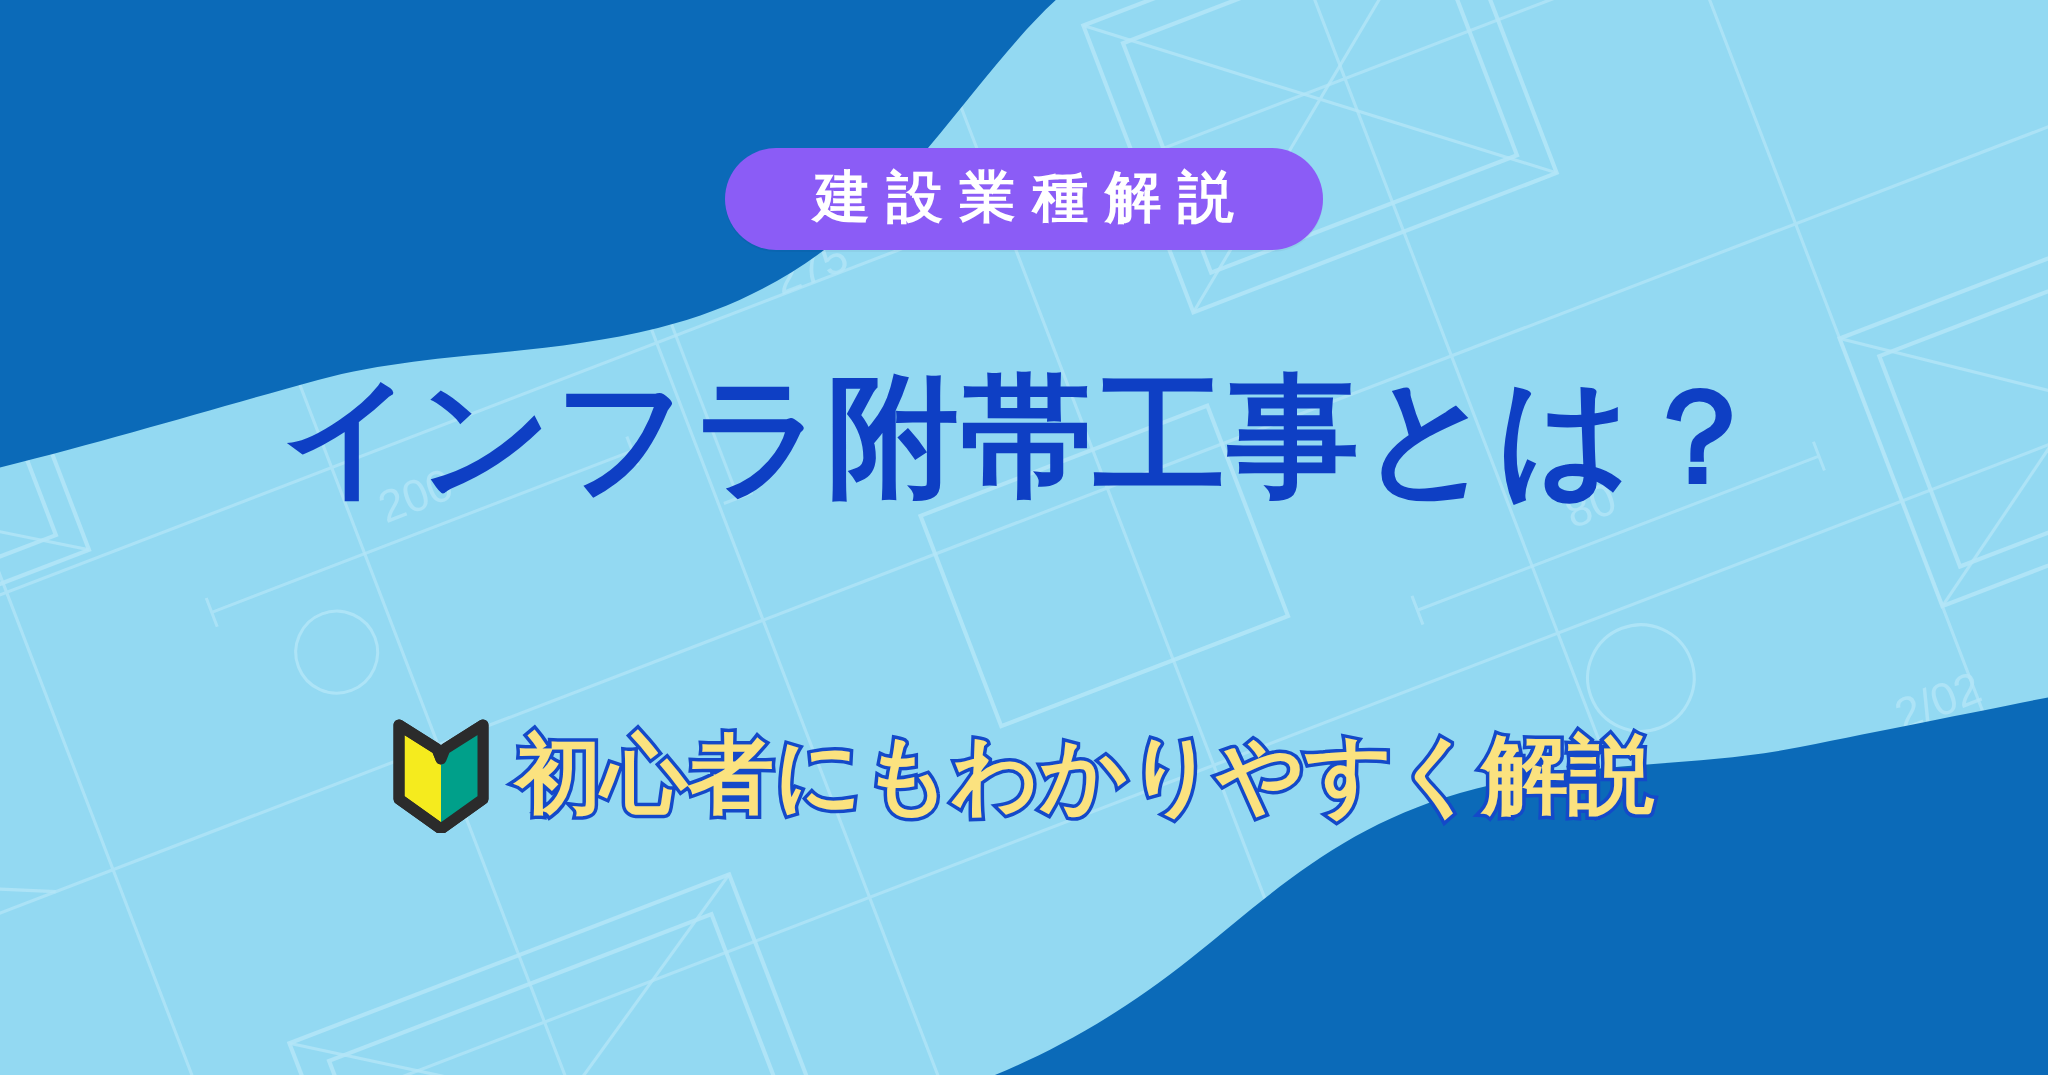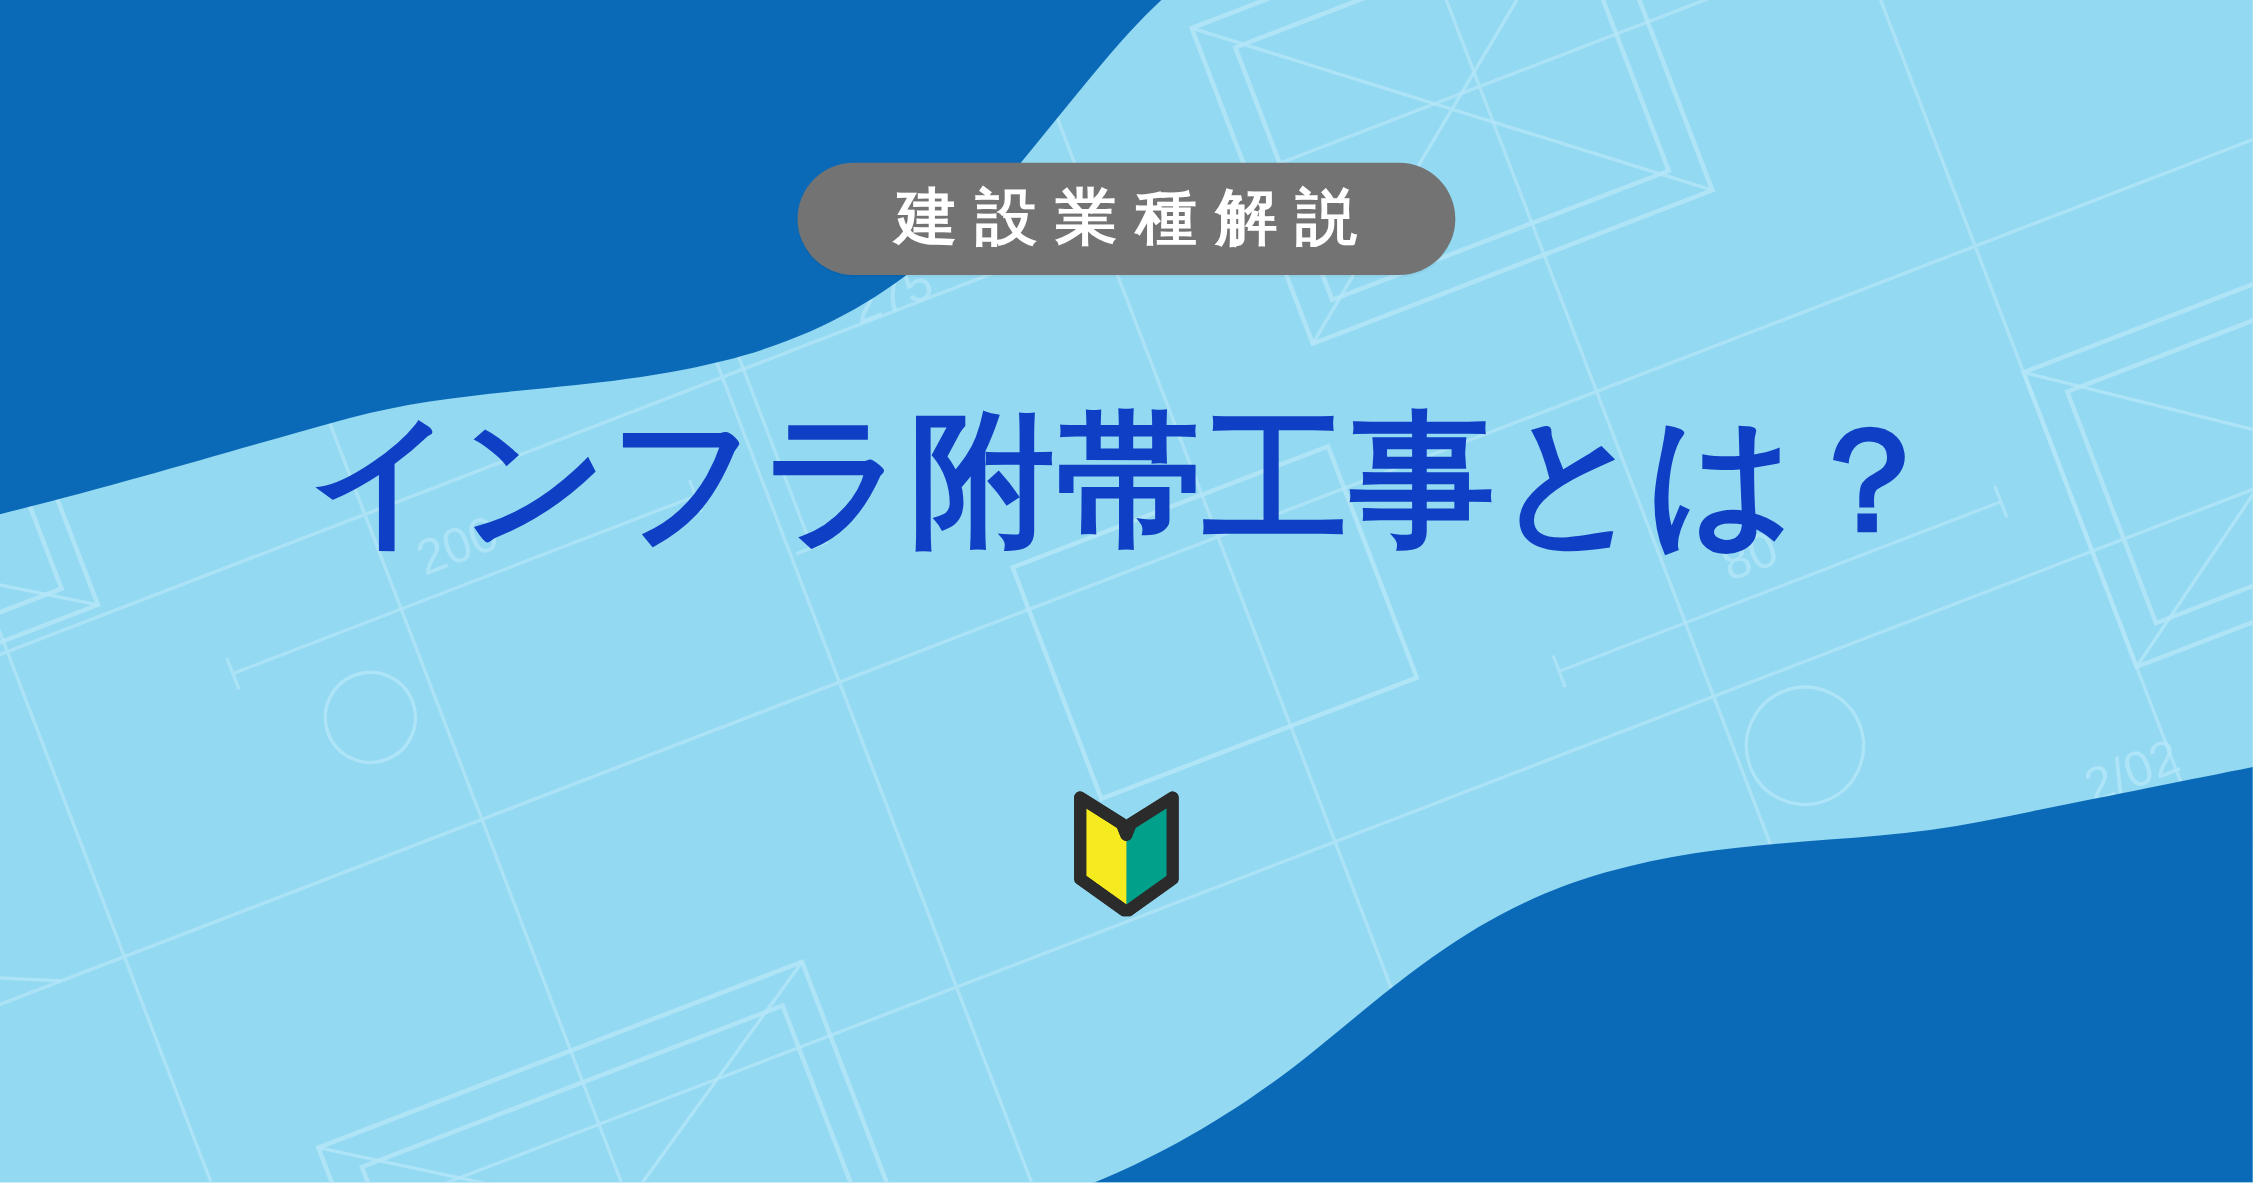--- a/index.html
+++ b/index.html
@@ -59,21 +59,21 @@
     position: absolute;
     inset: 0;
     display: flex;
     flex-direction: column;
     align-items: center;
     justify-content: flex-start;
   }
 
   .badge {
     margin-top: 148px;
-    background: #737373;
+    background: #8b5cf6;
     color: #ffffff;
     border-radius: 999px;
     padding: 21px 72px 25px 72px;
     font-size: 56px;
     font-weight: 700;
     letter-spacing: 0.30em;
     text-indent: 0.30em;
     line-height: 1;
     white-space: nowrap;
     box-shadow: 0 2px 0 rgba(0,0,0,0.04);
@@ -230,16 +230,17 @@
     <h1 class="title">インフラ附帯工事とは？</h1>
 
     <div class="subtitle-row">
 
       <svg class="shoshinsha-icon" viewBox="0 0 96 118" xmlns="http://www.w3.org/2000/svg">
         <path d="M6 10 L6 84 L48 114 L90 84 L90 10 L52 34 L48 44 L44 34 Z" fill="#f5eb1e" stroke="#2b2b2b" stroke-width="11" stroke-linejoin="round" stroke-linecap="round"></path>
         <path d="M48 44 L52 34 L90 10 L90 84 L48 114 Z" fill="#00a08a"></path>
         <path d="M6 10 L6 84 L48 114 L90 84 L90 10 L52 34 L48 44 L44 34 Z" fill="none" stroke="#2b2b2b" stroke-width="11" stroke-linejoin="round" stroke-linecap="round"></path>
       </svg>
 
+      <div class="subtitle-text">初心者にもわかりやすく解説</div>
     </div>
 
   </div>
 </div>
 
 </body></html>

